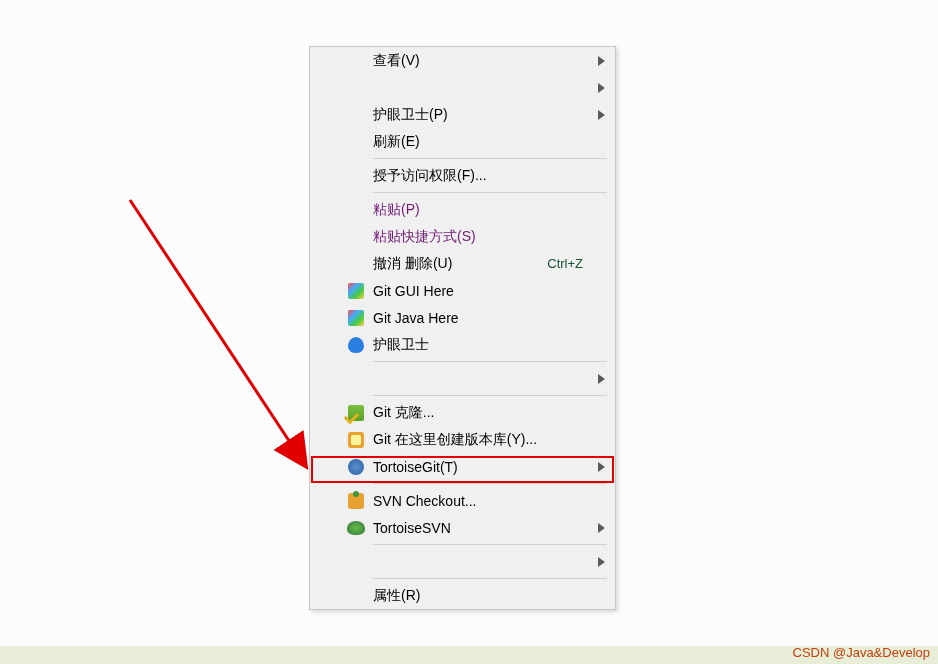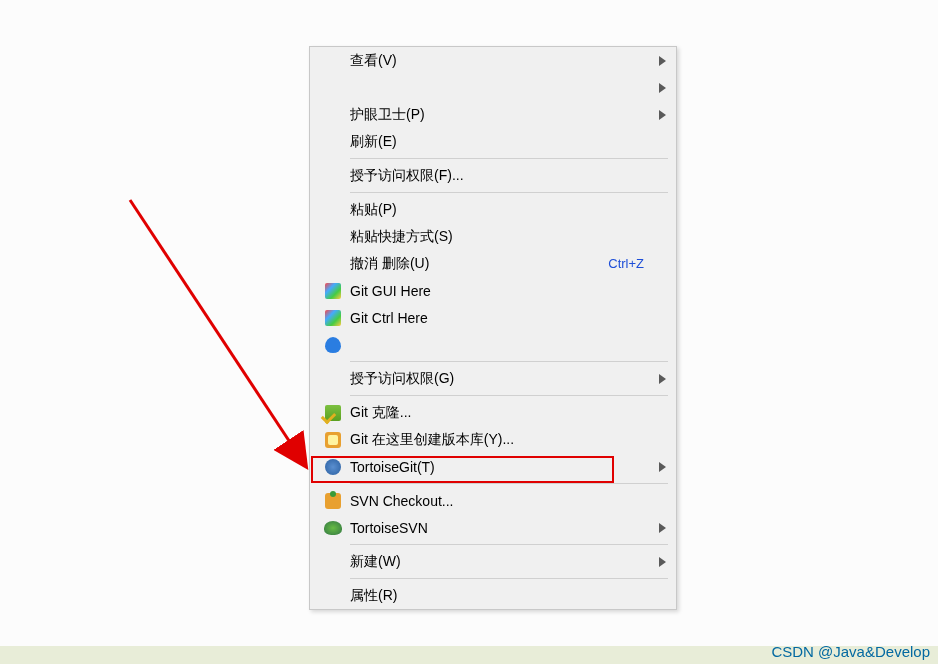--- a/index.html
+++ b/index.html
@@ -16,55 +16,56 @@
       bottom: 0;
       left: 0;
       right: 0;
       height: 18px;
       background: #e8edd8;
     }
     .watermark {
       position: absolute;
       bottom: 4px;
       right: 8px;
-      font-size: 15px;
-      color: #0369a1;
+      font-size: 13px;
+      color: #c2410c;
       font-family: Arial, sans-serif;
     }
     .context-menu {
       position: absolute;
       left: 309px;
       top: 46px;
-      width: 368px;
+      width: 307px;
       background: #f0f0f0;
       border: 1px solid #c8c8c8;
       box-shadow: 2px 2px 4px rgba(0,0,0,0.15);
+      padding-left: 23px;
     }
     .menu-item {
       display: flex;
       align-items: center;
       height: 27px;
       padding: 0 8px 0 6px;
       position: relative;
     }
-    .menu-item.disabled .label { color: #000000; }
+    .menu-item.disabled .label { color: #701a75; }
     .menu-divider {
       height: 1px;
       background: #d0d0d0;
       margin: 3px 8px 3px 40px;
     }
     .icon-slot {
       width: 34px;
       display: flex;
       justify-content: center;
       align-items: center;
       flex-shrink: 0;
     }
     .label { flex: 1; color: #000; white-space: nowrap; }
-    .shortcut { color: #1d4ed8; margin-right: 24px; font-size: 13px; }
+    .shortcut { color: #14532d; margin-right: 24px; font-size: 13px; }
     .submenu-arrow {
       position: absolute;
       right: 10px;
       width: 0;
       height: 0;
       border-top: 5px solid transparent;
       border-bottom: 5px solid transparent;
       border-left: 7px solid #5a5a5a;
     }
     .highlight-box {
@@ -151,33 +152,33 @@
   <div class="menu-item">
     <span class="icon-slot">
         <span class="ico ico-git"></span>
       </span>
     <span class="label">Git GUI Here</span>
   </div>
   <div class="menu-item">
     <span class="icon-slot">
         <span class="ico ico-git"></span>
       </span>
-    <span class="label">Git Ctrl Here</span>
+    <span class="label">Git Java Here</span>
   </div>
   <div class="menu-item">
     <span class="icon-slot">
         <span class="ico ico-shield"></span>
       </span>
-  </div>
-
-  <div class="menu-divider"></div>
-
-  <div class="menu-item">
-    <span class="icon-slot"></span>
-    <span class="label">授予访问权限(G)</span>
+    <span class="label">护眼卫士</span>
+  </div>
+
+  <div class="menu-divider"></div>
+
+  <div class="menu-item">
+    <span class="icon-slot"></span>
     <span class="submenu-arrow"></span>
   </div>
 
   <div class="menu-divider"></div>
 
   <div class="menu-item">
     <span class="icon-slot">
         <span class="ico ico-clone"></span>
       </span>
     <span class="label">Git 克隆...</span>
@@ -209,21 +210,20 @@
         <span class="ico ico-tortoisesvn"></span>
       </span>
     <span class="label">TortoiseSVN</span>
     <span class="submenu-arrow"></span>
   </div>
 
   <div class="menu-divider"></div>
 
   <div class="menu-item">
     <span class="icon-slot"></span>
-    <span class="label">新建(W)</span>
     <span class="submenu-arrow"></span>
   </div>
 
   <div class="menu-divider"></div>
 
   <div class="menu-item">
     <span class="icon-slot"></span>
     <span class="label">属性(R)</span>
   </div>
 

